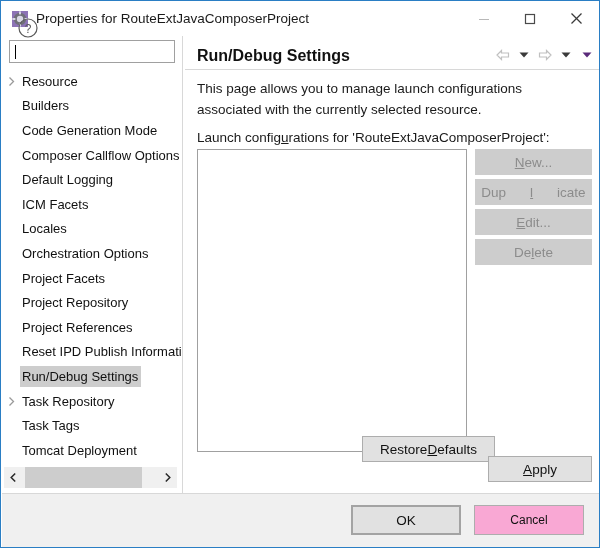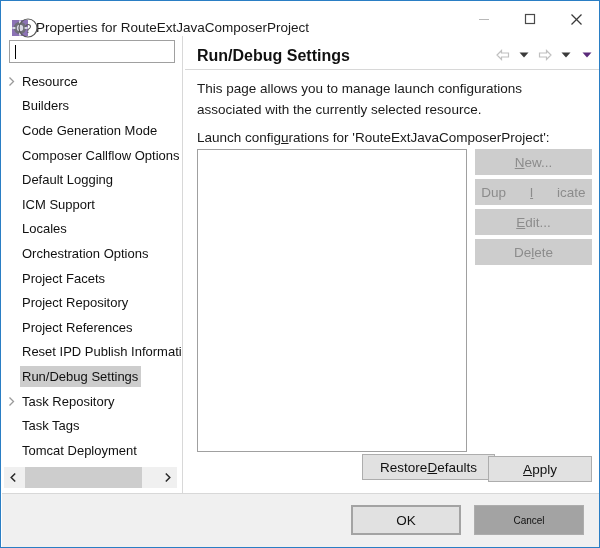--- a/index.html
+++ b/index.html
@@ -17,21 +17,21 @@
     background: #ffffff;
     border: 1px solid #2a7ec4;
     overflow: hidden;
   }
 
   
   #titlebar {
     position: absolute; left: 0; top: 0;
     width: 598px; height: 35px;
     background: #ffffff;
-    display: flex; align-items: flex-end;
+    display: flex; align-items: center;
   }
   #title-icon {
     width: 16px; height: 16px;
     margin-left: 11px; margin-right: 8px;
     flex: 0 0 auto;
   }
   #title-text {
     font-size: 13.5px;
     color: #1a1a1a;
     white-space: nowrap;
@@ -216,24 +216,24 @@
     background: #e1e1e1;
     border: 2px solid #a3a3a3;
     color: #111111;
     font-size: 13.5px;
     font-family: "Liberation Sans", sans-serif;
     display: flex; align-items: center; justify-content: center;
   }
   #cancel-btn {
     position: absolute; left: 473px; top: 504px;
     width: 110px; height: 30px;
-    background: #a3a3a3;
+    background: #f9a8d4;
     border: 1px solid #adadad;
     color: #111111;
-    font-size: 10px;
+    font-size: 12px;
     font-family: "Liberation Sans", sans-serif;
     display: flex; align-items: center; justify-content: center;
   }
 </style>
 </head>
 <body>
 
 <div id="dialog">
 
   <div id="titlebar">
@@ -301,21 +301,21 @@
         <span class="tree-label">Composer Callflow Options</span>
       </div>
 
       <div class="tree-row">
         <span class="tree-arrow"></span>
         <span class="tree-label">Default Logging</span>
       </div>
 
       <div class="tree-row">
         <span class="tree-arrow"></span>
-        <span class="tree-label">ICM Support</span>
+        <span class="tree-label">ICM Facets</span>
       </div>
 
       <div class="tree-row">
         <span class="tree-arrow"></span>
         <span class="tree-label">Locales</span>
       </div>
 
       <div class="tree-row">
         <span class="tree-arrow"></span>
         <span class="tree-label">Orchestration Options</span>
@@ -443,21 +443,21 @@
         <u>E</u>
         <span>dit...</span>
       </div>
 
     <div class="side-btn" style="top:203px;">
         <span>De</span>
         <u>l</u>
         <span>ete</span>
       </div>
 
-    <div class="bottom-btn" style="left:177px; top:418px; width:133px;align-items:center;">
+    <div class="bottom-btn" style="left:177px; top:400px; width:133px;align-items:center;">
         <span>Restore </span>
         <u>D</u>
         <span>efaults</span>
       </div>
 
     <div class="bottom-btn" style="left:303px; top:420px; width:104px;">
         <span></span>
         <u>A</u>
         <span>pply</span>
       </div>

